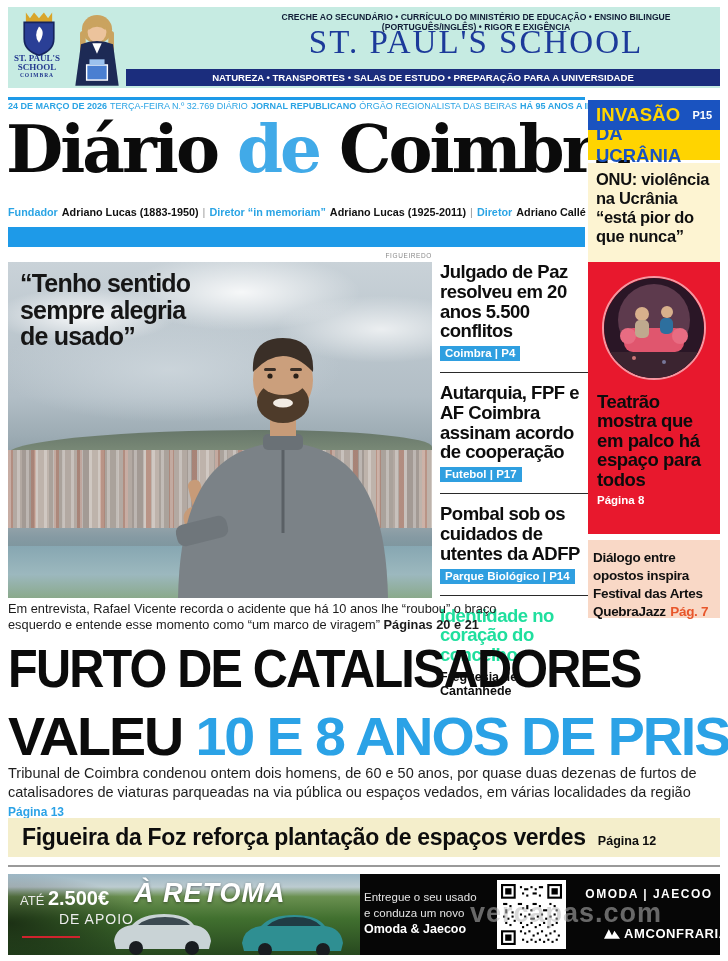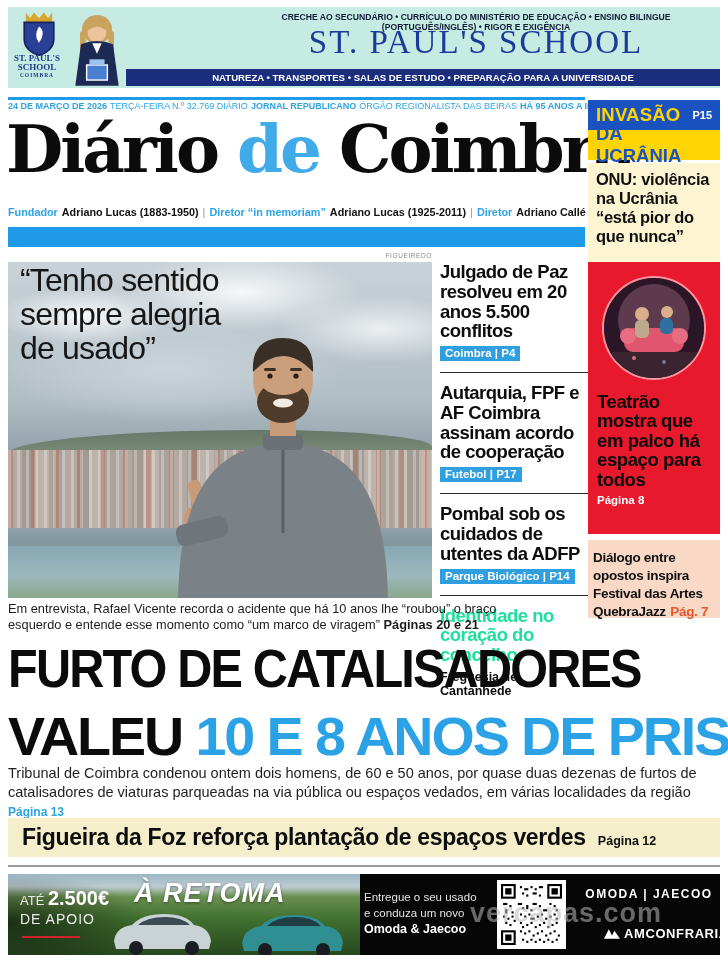--- a/index.html
+++ b/index.html
@@ -45,21 +45,21 @@
     radial-gradient(170px 55px at 55% 9%, rgba(255,255,255,.85), transparent 70%),
     radial-gradient(150px 48px at 88% 20%, rgba(255,255,255,.7), transparent 70%),
     radial-gradient(230px 70px at 38% 32%, rgba(205,214,220,.9), transparent 75%),
     linear-gradient(180deg,#c9d2d8 0%,#b2bec6 40%,#9cabb3 52%,#93a3ab 56%,#adb3b7 60%,#a8aeb2 74%,#859aa3 82%,#6f8d94 92%,#5e7f62 100%);}
   .hill{position:absolute;left:0;top:168px;width:424px;height:24px;background:linear-gradient(180deg,#5d6d5c,#78887０) ;background:linear-gradient(180deg,#5d6d5c,#788870);border-radius:60% 40% 0 0 / 100% 70% 0 0;opacity:.85;}
   .city{position:absolute;left:0;top:188px;width:424px;height:78px;background:
     repeating-linear-gradient(90deg, rgba(255,255,255,.28) 0 3px, transparent 3px 9px),
     repeating-linear-gradient(90deg, rgba(176,90,66,.35) 0 5px, transparent 5px 23px),
     repeating-linear-gradient(90deg,#b3a9a2 0 14px,#a39a94 14px 26px,#beb3ab 26px 41px,#aaa29b 41px 55px);}
   .water{position:absolute;left:0;bottom:0;width:424px;height:52px;background:linear-gradient(180deg,#87a7b2,#9cb8be 55%,#8aa98b);}
-  .photo-headline{position:absolute;left:12px;top:2px;font-size:32px;font-weight:normal;color:#161616;line-height:1.06;letter-spacing:-0.8px;}
+  .photo-headline{position:absolute;left:12px;top:8px;font-size:25px;font-weight:bold;color:#161616;line-height:1.06;letter-spacing:-0.8px;}
   .man{position:absolute;left:150px;top:56px;}
 
   
   .briefs{left:440px;top:262px;width:150px;}
   .brief-title{font-size:18.5px;font-weight:bold;line-height:1.07;letter-spacing:-0.5px;color:#0d0d0d;}
   .tag{display:inline-block;background:#2f9fe0;color:#fff;font-size:11.5px;font-weight:bold;padding:1px 5px 2px;margin-top:5px;}
   .mdiv{border:0;border-top:1.6px solid #2a2a2a;margin:11px 0 10px;width:148px;}
   .cant-title{font-size:18.5px;font-weight:bold;line-height:1.07;color:#1fdf9e;letter-spacing:-0.5px;}
   .cant-sub{font-size:12.5px;font-weight:bold;margin-top:5px;color:#0d0d0d;}
 
@@ -91,21 +91,21 @@
   .rule-bottom{left:8px;top:865px;width:712px;height:1.5px;background:#9a9a9a;}
 
   
   .car-ad{left:8px;top:874px;width:712px;height:81px;background:#060606;overflow:hidden;}
   .ad-scene{position:absolute;left:0;top:0;width:352px;height:81px;background:
     radial-gradient(200px 70px at 0% 60%, rgba(0,0,0,.55), transparent 70%),
     linear-gradient(180deg,#9db8c6 0%,#bccbd0 16%,#6a9050 28%,#41702f 55%,#27481f 100%);}
   .ad-support{position:absolute;left:12px;top:12px;color:#fff;line-height:1.25;}
   .ad-support .pre{font-size:13px;font-weight:normal;color:#e9e9e9;}
   .ad-support .amount{font-size:20px;font-weight:bold;}
-  .ad-support .l2{font-size:14px;letter-spacing:1px;color:#ededed;}
+  .ad-support .l2{font-size:14px;letter-spacing:1px;color:#ededed;margin-left:39px;}
   .ad-redline{position:absolute;left:14px;top:62px;width:58px;height:2px;background:#d0232e;}
   .ad-campaign{position:absolute;left:126px;top:4px;font-size:27px;font-style:italic;font-weight:bold;color:#fff;letter-spacing:1px;text-shadow:0 1px 3px rgba(0,0,0,.45);white-space:nowrap;}
   .ad-cars{position:absolute;left:92px;top:27px;}
   .ad-offer{position:absolute;left:356px;top:15px;font-size:11.5px;color:#e4e4e4;line-height:1.4;}
   .ad-offer .strong{font-weight:bold;font-size:12.5px;color:#fff;}
   .qr{position:absolute;left:489px;top:6px;width:69px;height:69px;background:#fff;box-sizing:border-box;padding:4px;}
   .ad-brand{position:absolute;left:574px;top:13px;width:134px;text-align:center;color:#fff;font-size:12px;font-weight:bold;letter-spacing:1.5px;white-space:nowrap;}
   .watermark{position:absolute;left:462px;top:24px;font-size:27px;font-weight:bold;color:rgba(185,185,185,.55);letter-spacing:1px;white-space:nowrap;}
   .partner{position:absolute;left:596px;top:52px;display:flex;align-items:center;gap:4px;color:#fff;}
   .partner .nm{font-size:13px;font-weight:bold;letter-spacing:.6px;}

